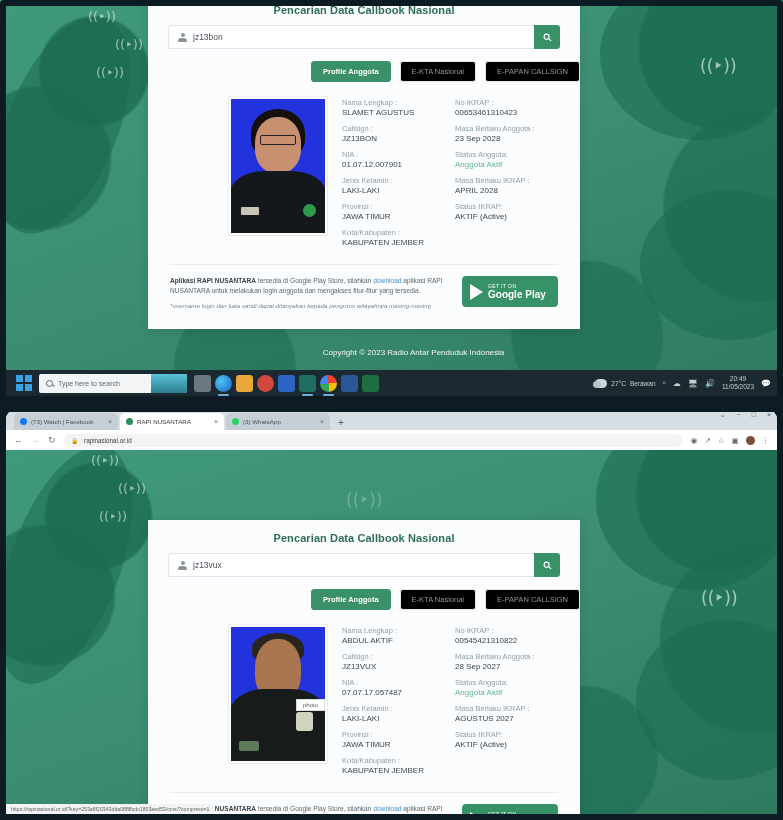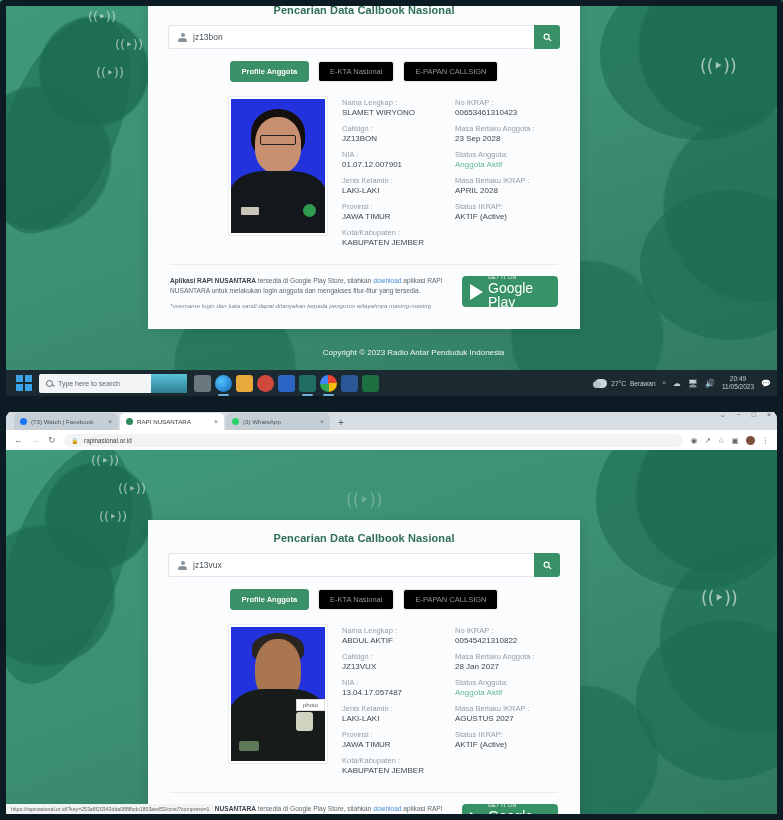--- a/index.html
+++ b/index.html
@@ -72,21 +72,21 @@
     font-family: "Liberation Sans", sans-serif;
     background: transparent;
   }
   .search-btn {
     width: 26px; background: #3a9168; border: none; border-radius: 0 3px 3px 0;
     color: #fff; display: flex; align-items: center; justify-content: center;
     cursor: pointer;
   }
   .search-btn svg { width: 9px; height: 9px; }
 
-  .tabs { display: flex; justify-content: center; gap: 9px; padding: 12px 0 0; }
+  .tabs { display: flex; justify-content: flex-end; gap: 9px; padding: 12px 0 0; }
   .tab {
     font-size: 7.5px; padding: 5px 11px; border-radius: 3px;
     border: 1px solid #e4e8eb; background: #000000; color: #8b969e;
     cursor: pointer; white-space: nowrap;
   }
   .tab.active {
     background: #3a9168; border-color: #3a9168; color: #fff; font-weight: bold;
   }
 
   .profile { display: flex; padding: 14px 30px 0 80px; gap: 14px; }
@@ -144,21 +144,21 @@
     display: flex; align-items: center; gap: 5px; padding: 0 8px;
     flex: 0 0 auto; cursor: pointer;
   }
   .gplay .tri {
     width: 0; height: 0; border-top: 8px solid transparent;
     border-bottom: 8px solid transparent; border-left: 13px solid #fff;
     flex: 0 0 auto;
   }
   .gplay-t { color: #fff; line-height: 1; }
   .gplay-t .s1 { font-size: 5px; letter-spacing: .4px; display: block; }
-  .gplay-t .s2 { font-size: 14px; display: block; margin-top: 1px; }
+  .gplay-t .s2 { font-size: 10px; display: block; margin-top: 1px; font-weight: bold; }
 
   .copyright {
     text-align: center; color: rgba(255,255,255,.92);
     font-size: 8px; position: absolute; width: 100%;
   }
 
   
   .bigclock {
     position: absolute; right: 10px; top: 325px;
     font-size: 42px; font-weight: bold; color: #fff;
@@ -331,21 +331,21 @@
             <div class="head" style="top:18px;width:46px;height:56px;"></div>
             <div class="glasses" style="top:36px;width:36px;height:10px;"></div>
             <div class="body" style="width:96px;height:62px;"></div>
             <div class="badge-l" style="left:10px;bottom:18px;width:18px;height:8px;background:#c9c4b8;border-radius:1px;"></div>
             <div class="badge-r" style="right:9px;bottom:16px;width:13px;height:13px;background:#2e9b4f;"></div>
           </div>
         </div>
         <div class="fields">
           <div class="col">
             <div class="fl">Nama Lengkap :</div>
-            <div class="fv">SLAMET WIRYONO</div>
+            <div class="fv">SLAMET AGUSTUS</div>
             <div class="fl">Callsign :</div>
             <div class="fv">JZ13BON</div>
             <div class="fl">NIA :</div>
             <div class="fv">01.07.12.007901</div>
             <div class="fl">Jenis Kelamin :</div>
             <div class="fv">LAKI-LAKI</div>
             <div class="fl">Provinsi :</div>
             <div class="fv">JAWA TIMUR</div>
             <div class="fl">Kota/Kabupaten :</div>
             <div class="fv">KABUPATEN JEMBER</div>
@@ -519,33 +519,33 @@
               </div>
               <div class="photo-label">photo</div>
             </div>
             <div class="fields">
               <div class="col">
                 <div class="fl">Nama Lengkap :</div>
                 <div class="fv">ABDUL AKTIF</div>
                 <div class="fl">Callsign :</div>
                 <div class="fv">JZ13VUX</div>
                 <div class="fl">NIA :</div>
-                <div class="fv">13.04.17.057487</div>
+                <div class="fv">07.07.17.057487</div>
                 <div class="fl">Jenis Kelamin :</div>
                 <div class="fv">LAKI-LAKI</div>
                 <div class="fl">Provinsi :</div>
                 <div class="fv">JAWA TIMUR</div>
                 <div class="fl">Kota/Kabupaten :</div>
                 <div class="fv">KABUPATEN JEMBER</div>
               </div>
               <div class="col">
                 <div class="fl">No IKRAP :</div>
                 <div class="fv">00545421310822</div>
                 <div class="fl">Masa Berlaku Anggota :</div>
-                <div class="fv">28 Jan 2027</div>
+                <div class="fv">28 Sep 2027</div>
                 <div class="fl">Status Anggota:</div>
                 <div class="fv ok">Anggota Aktif</div>
                 <div class="fl">Masa Berlaku IKRAP :</div>
                 <div class="fv">AGUSTUS 2027</div>
                 <div class="fl">Status IKRAP:</div>
                 <div class="fv">AKTIF (Active)</div>
               </div>
             </div>
           </div>
 

